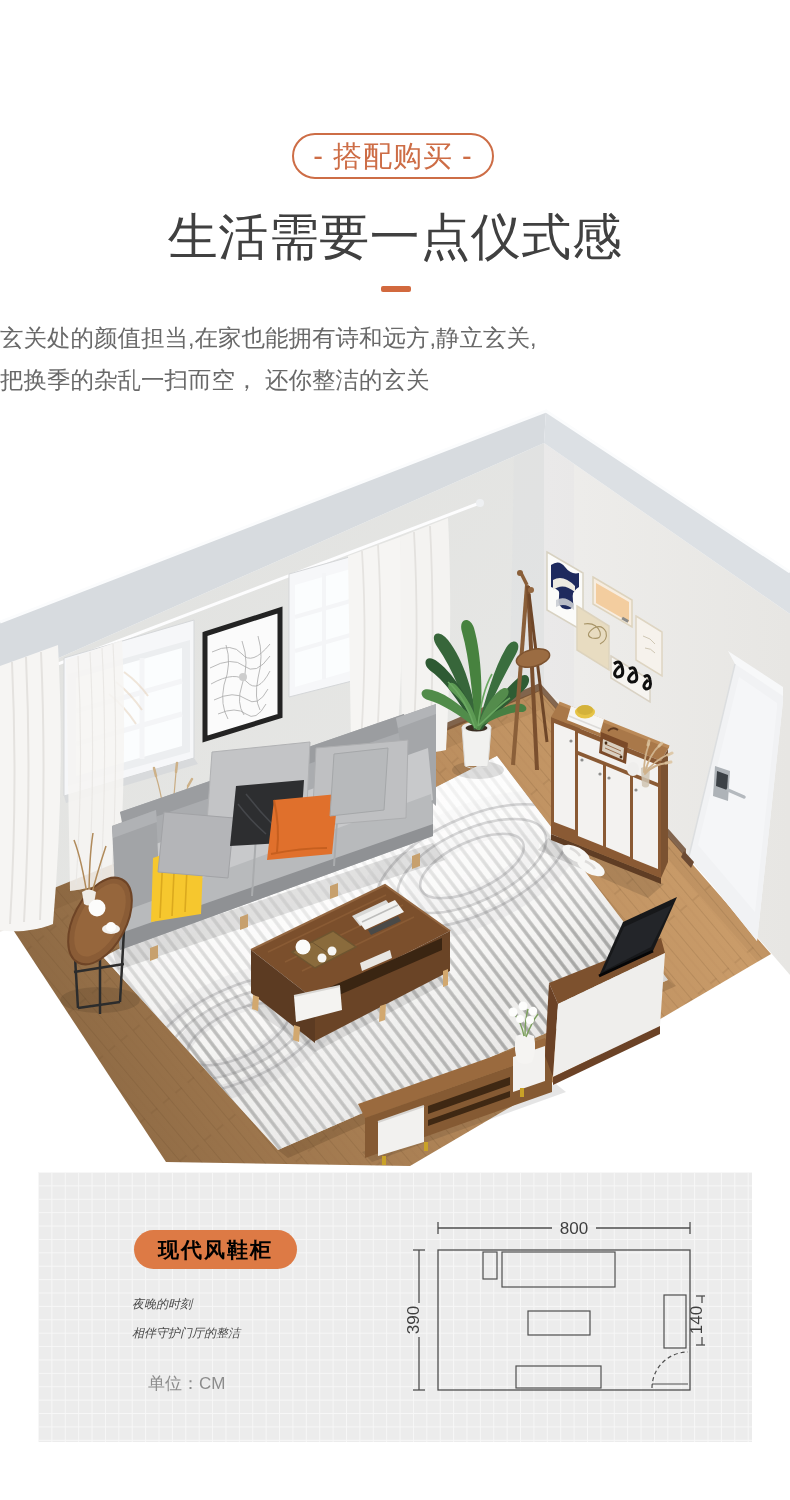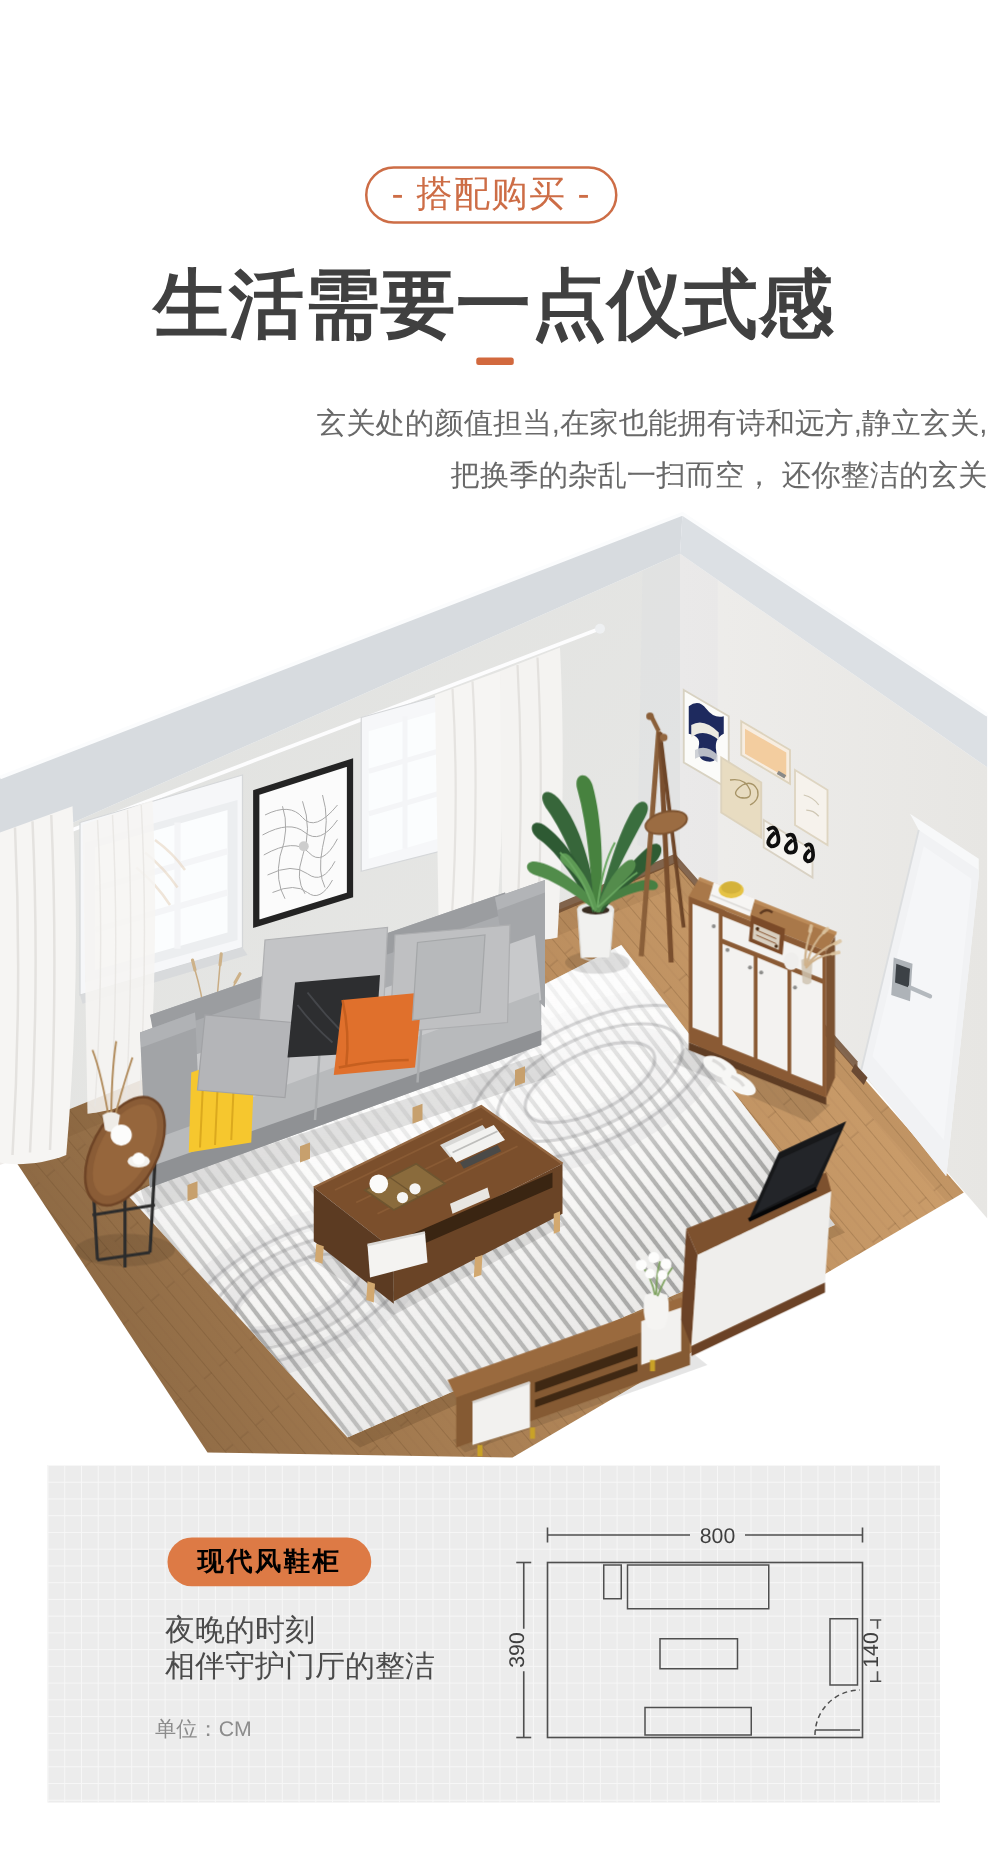--- a/index.html
+++ b/index.html
@@ -1,28 +1,28 @@
 <!DOCTYPE html>
 <html><head>
 <meta charset="utf-8">
 <style>
   html,body{margin:0;padding:0;}
   body{width:790px;height:1500px;background:#ffffff;font-family:"Liberation Sans",sans-serif;position:relative;overflow:hidden;}
   .pill1{position:absolute;left:292px;top:133px;width:198px;height:42px;border:2px solid #cd6d46;border-radius:24px;
     color:#cd6d46;font-size:29px;font-weight:normal;text-align:center;line-height:42px;letter-spacing:1px;}
-  .h1{position:absolute;left:0;top:204px;width:790px;text-align:center;font-size:60px;font-weight:bold;color:#404040;letter-spacing:0.5px;}
+  .h1{position:absolute;left:0;top:204px;width:790px;text-align:center;font-size:50px;font-weight:normal;color:#404040;letter-spacing:0.5px;}
   .bar{position:absolute;left:381px;top:286px;width:30px;height:6px;background:#d2693e;border-radius:2px;}
-  .p1{position:absolute;left:0;top:317px;width:790px;text-align:right;font-size:23.5px;color:#696969;line-height:42px;}
+  .p1{position:absolute;left:0;top:317px;width:790px;text-align:left;font-size:23.5px;color:#696969;line-height:42px;}
   .panel{position:absolute;left:38px;top:1172px;width:714px;height:270px;background:#ececec;
     background-image:linear-gradient(#f7f7f7 1px,transparent 1px),linear-gradient(90deg,#f7f7f7 1px,transparent 1px);
     background-size:13.4px 13.4px;}
   .pill2{position:absolute;left:96px;top:58px;width:163px;height:39px;background:#dd7a45;border-radius:20px;
     color:#000000;font-size:21px;font-weight:bold;text-align:center;line-height:39px;letter-spacing:2px;}
-  .ptxt{position:absolute;left:94px;top:118px;font-size:24px;color:#4a4a4a;line-height:29px;}
-  .punit{position:absolute;left:86px;top:200px;font-size:17px;color:#8c8c8c;}
+  .ptxt{position:absolute;left:94px;top:118px;font-size:12px;color:#4a4a4a;line-height:29px;font-style:italic;}
+  .punit{position:absolute;left:110px;top:200px;font-size:17px;color:#8c8c8c;}
 </style>
 </head>
 <body>
 
 <div class="pill1">- 搭配购买 -</div>
 
 <div class="h1">生活需要一点仪式感</div>
 
 <div class="bar"></div>
 

